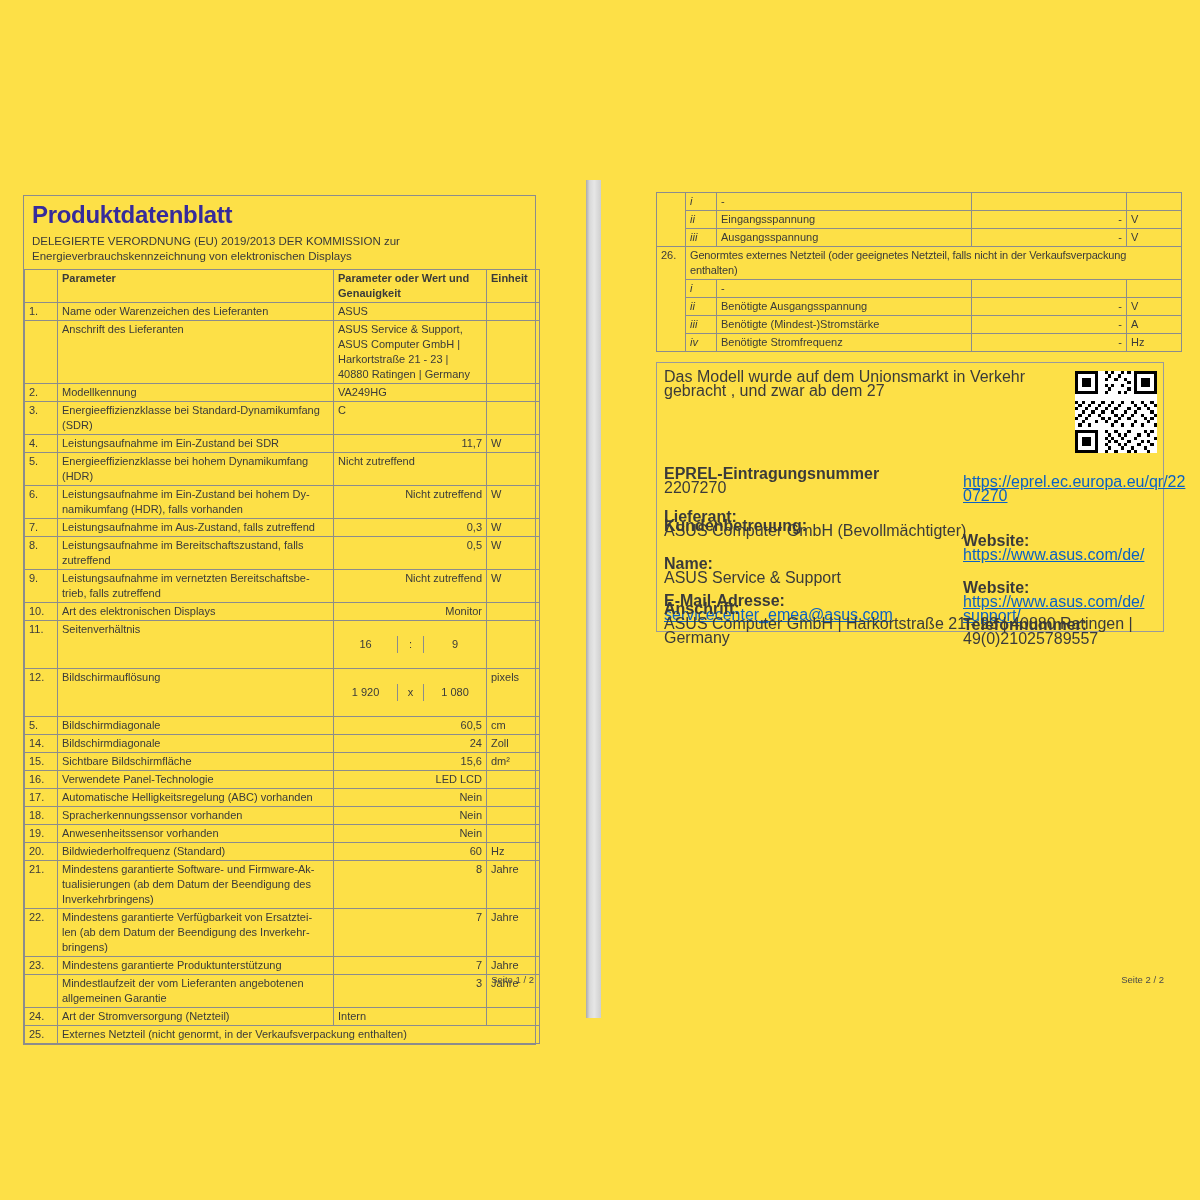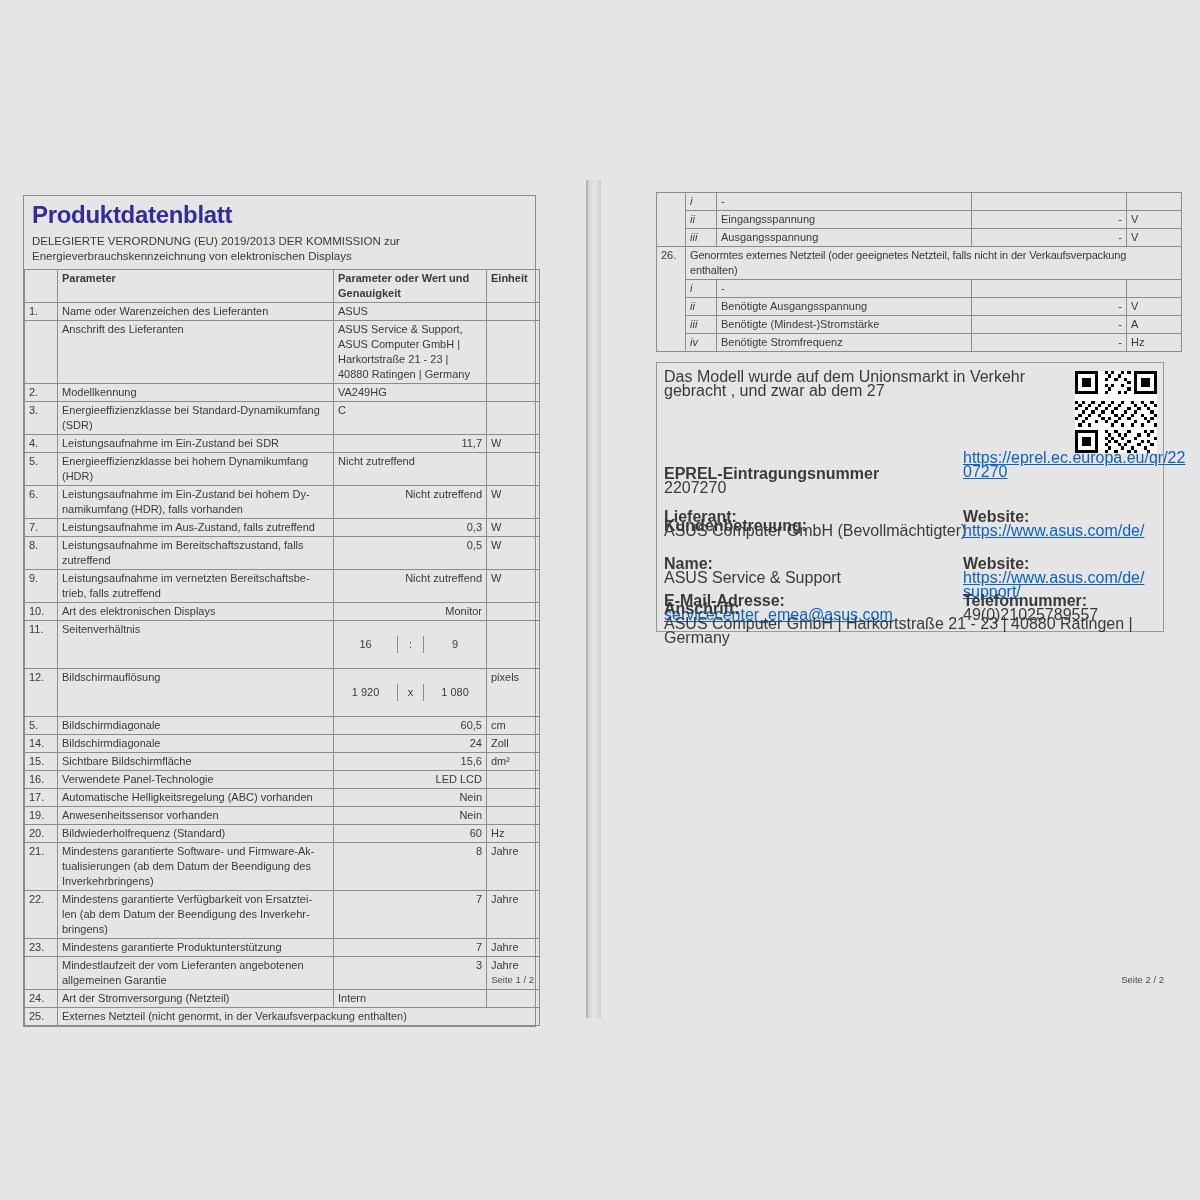--- a/index.html
+++ b/index.html
@@ -1,17 +1,17 @@
 <!DOCTYPE html>
 <html><head>
 <meta charset="utf-8">
 <style>
   html,body{margin:0;padding:0;background:#ffffff;}
   body{width:1200px;height:1200px;position:relative;font-family:"Liberation Sans",sans-serif;color:#3a3a3a;}
-  .canvas{position:absolute;inset:0;background:#e5e5e5;text-decoration:underline;}
+  .canvas{position:absolute;inset:0;background:#fde047;text-decoration:underline;}
 
   
   .divider{position:absolute;left:586px;top:180px;width:15px;height:838px;
     background:linear-gradient(to right,#ababab 0%,#d9d9d9 25%,#e6e6e6 55%,#cfcfcf 100%);}
 
   
   .page1{position:absolute;left:23px;top:195px;width:511px;border:1px solid #8c8c8c;}
   .titlebox{padding:5px 8px 5px 8px;}
   .doc-title{font-size:24px;line-height:27px;font-weight:bold;color:#362b9b;letter-spacing:-0.3px;}
   .doc-sub{margin-top:6px;font-size:11.5px;line-height:15px;color:#3a3a3a;}
@@ -42,21 +42,21 @@
   .p2-unit{width:46px;}
   .tight{letter-spacing:-0.15px;}
 
   .infobox{position:absolute;left:656px;top:362px;width:506px;height:268px;border:1px solid #9a9a9a;font-size:16px;}
   .infobox .abs{position:absolute;white-space:pre-line;line-height:14px;}
   .lbl{font-weight:bold;}
   .link{color:#0b61c4;text-decoration:underline;cursor:pointer;}
   .qr{position:absolute;top:8px;right:6px;width:82px;height:82px;background:#ffffff;}
   .statement{left:7px;top:7px;width:400px;}
   .colL{left:7px;}
-  .colR{left:306px;width:192px;}
+  .colR{left:306px;width:192px;margin-top:24px;}
 </style>
 </head>
 <body>
 
 <div class="canvas">
 
   <div class="divider"></div>
 
   <div class="page1">
     <div class="titlebox">
@@ -197,20 +197,26 @@
         <td class="p1-val ar">LED LCD</td>
         <td class="p1-unit"></td>
       </tr>
       <tr>
         <td class="p1-num">17.</td>
         <td class="p1-param">Automatische Helligkeitsregelung (ABC) vorhanden</td>
         <td class="p1-val ar">Nein</td>
         <td class="p1-unit"></td>
       </tr>
       <tr>
+        <td class="p1-num">18.</td>
+        <td class="p1-param">Spracherkennungssensor vorhanden</td>
+        <td class="p1-val ar">Nein</td>
+        <td class="p1-unit"></td>
+      </tr>
+      <tr>
         <td class="p1-num">19.</td>
         <td class="p1-param">Anwesenheitssensor vorhanden</td>
         <td class="p1-val ar">Nein</td>
         <td class="p1-unit"></td>
       </tr>
       <tr>
         <td class="p1-num">20.</td>
         <td class="p1-param">Bildwiederholfrequenz (Standard)</td>
         <td class="p1-val ar">60</td>
         <td class="p1-unit">Hz</td>

